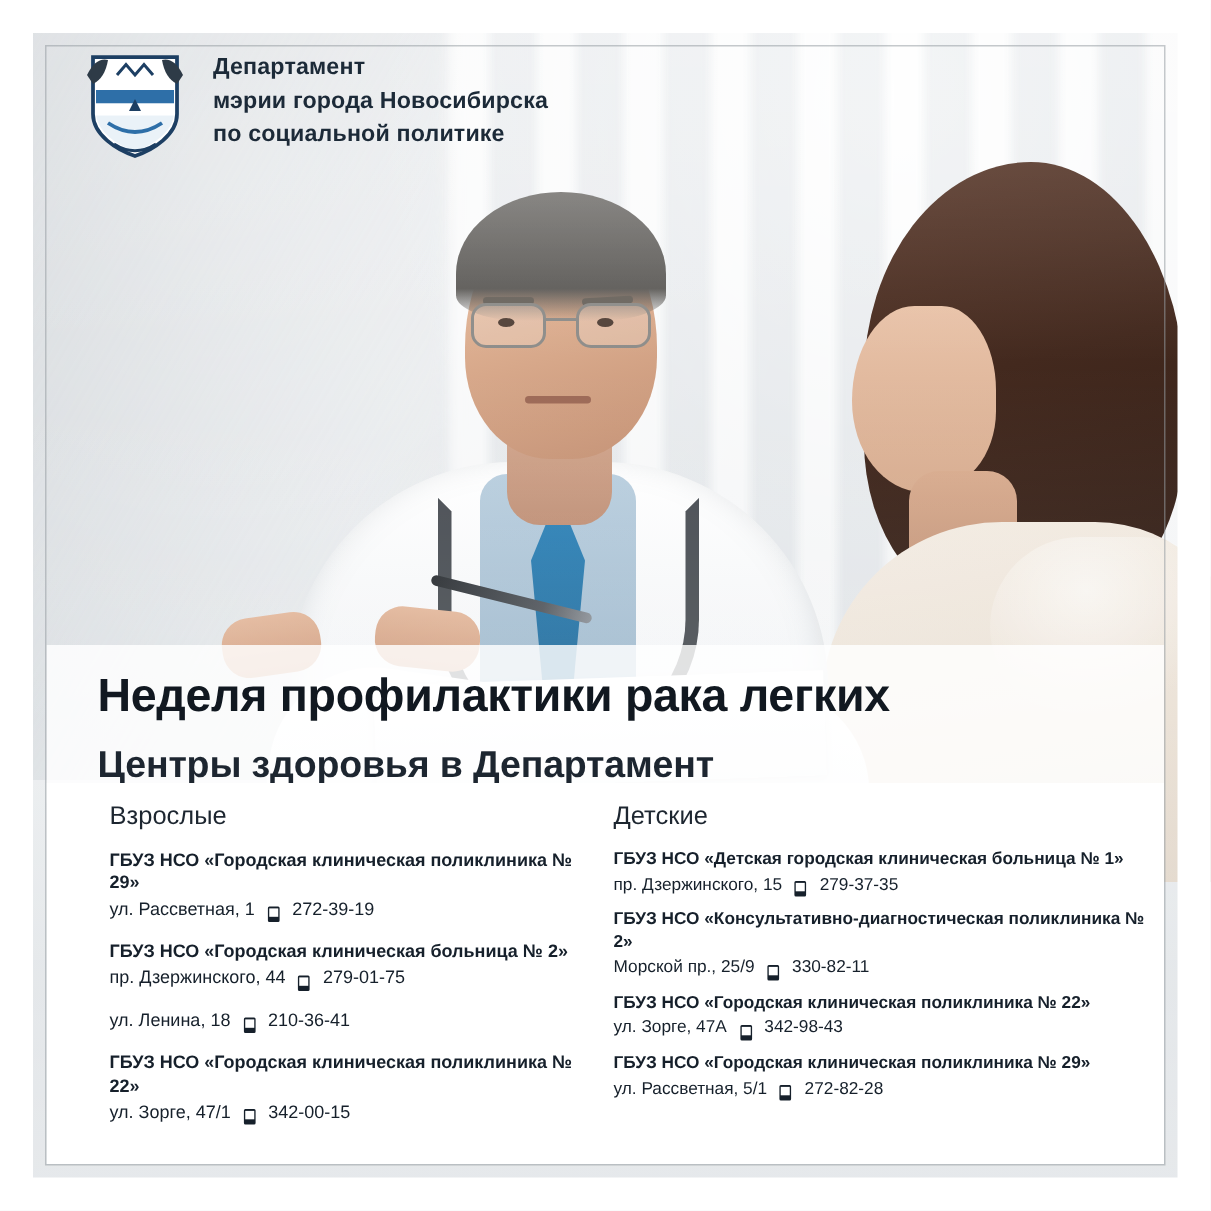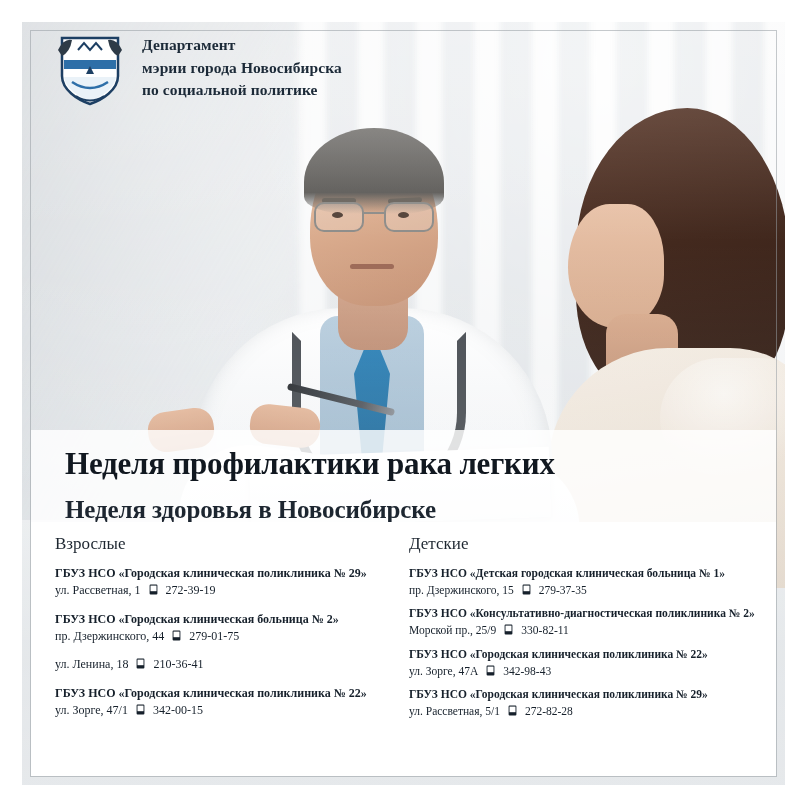--- a/index.html
+++ b/index.html
@@ -13,21 +13,20 @@
     font-family: "Liberation Sans", sans-serif;
     overflow: hidden;
   }
 
   .poster {
     position: relative;
     width: 807px;
     height: 807px;
     background: #ffffff;
     overflow: hidden;
-    font-family: Liberation Serif, serif;
   }
 
   
   .photo {
     position: absolute;
     left: 0; top: 0;
     width: 807px;
     height: 807px;
     background:
       
@@ -344,21 +343,21 @@
     width: 745px;
     height: 254px;
     background: #ffffff;
     box-sizing: border-box;
     display: flex;
   }
   .col {
     box-sizing: border-box;
     padding: 12px 0 0 0;
   }
-  .col-left { width: 352px; padding-left: 24px; }
+  .col-left { width: 352px; padding-left: 42px; }
   .col-right { width: 393px; padding-left: 26px; }
 
   .col-head {
     font-size: 17px;
     color: #1d2630;
     margin: 0 0 12px 0;
     font-weight: normal;
   }
   .entry { margin-bottom: 13px; }
   .entry:last-child { margin-bottom: 0; }
@@ -367,21 +366,21 @@
     font-weight: bold;
     color: #16202b;
     line-height: 1.28;
     margin-bottom: 2px;
   }
   .entry-addr {
     font-size: 12px;
     color: #16202b;
     line-height: 1.28;
     display: flex;
-    align-items: flex-start;
+    align-items: flex-end;
     gap: 8px;
     flex-wrap: wrap;
   }
   .phone-icon {
     display: inline-block;
     width: 9px; height: 11px;
     color: #16202b;
     position: relative;
     top: 1px;
   }
@@ -457,21 +456,21 @@
     </div>
     <div class="dept-title">
       <div>Департамент</div>
       <div>мэрии города Новосибирска</div>
       <div>по социальной политике</div>
     </div>
   </div>
 
   <div class="title-band">
     <h1 class="main-title">Неделя профилактики рака легких</h1>
-    <h2 class="sub-title">Неделя здоровья в Новосибирске</h2>
+    <h2 class="sub-title">Центры здоровья в Департамент</h2>
   </div>
 
   <div class="content">
 
     <div class="col col-left">
       <div class="col-head">Взрослые</div>
 
       <div class="entry">
         <div class="entry-name">ГБУЗ НСО «Городская клиническая поликлиника № 29»</div>
         <div class="entry-addr">

